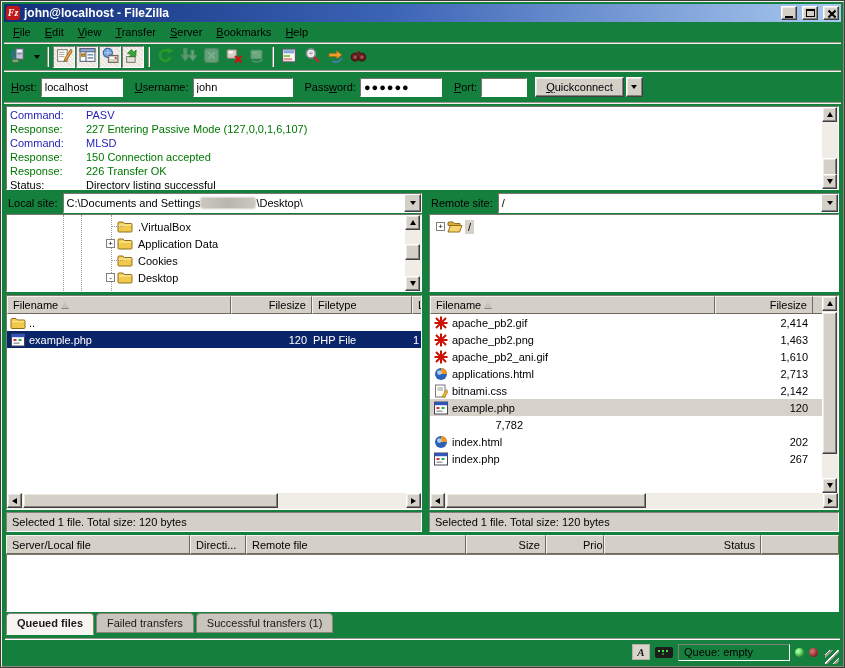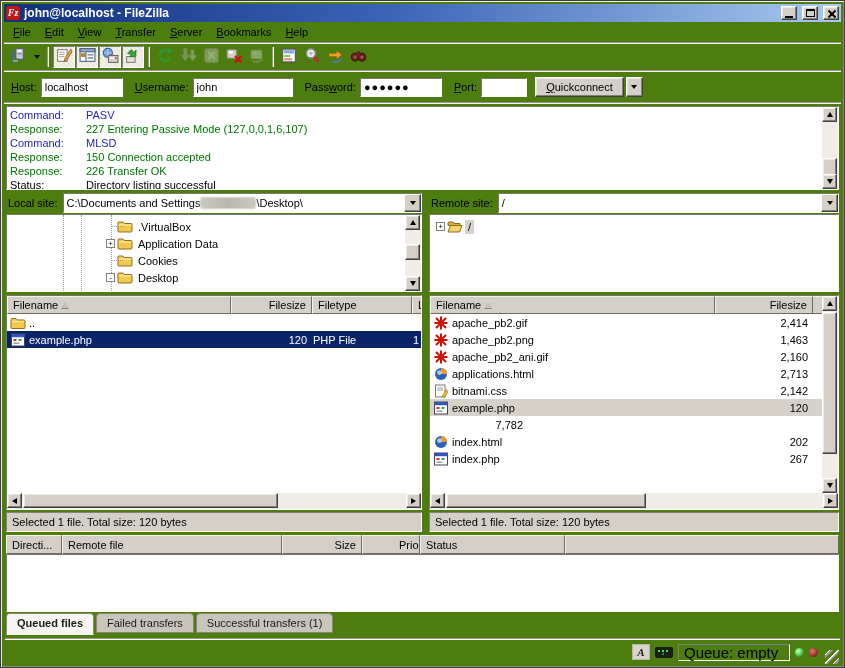--- a/index.html
+++ b/index.html
@@ -1,18 +1,18 @@
 <!DOCTYPE html>
 <html><head>
 <meta charset="utf-8">
 <style>
   * { box-sizing: border-box; margin: 0; padding: 0; }
   html,body { background:#6b6b6b; }
   body { font-family:"Liberation Sans","DejaVu Sans",sans-serif; }
-  .window{ width:845px; height:668px; background:#4d7c0f; border:1px solid #3f3d38;
+  .window{ width:845px; height:668px; background:#15803d; border:1px solid #3f3d38;
            box-shadow: inset 1px 1px 0 #f0eee9, inset -1px -1px 0 #8a877e;
            padding:3px; display:flex; flex-direction:column; overflow:hidden; }
 
   
   .titlebar{ height:18px; flex:none; background:linear-gradient(90deg,#12307a 0%,#3a62b5 45%,#a9c9ef 100%);
              display:flex; align-items:center; padding:0 2px; gap:3px; }
   .appicon{ width:14px; height:14px; background:#c01818; border-radius:3px; color:#fff;
             font:italic bold 10px/14px "Liberation Serif",serif; text-align:center; flex:none; }
   .title{ color:#fff; font-size:12px; font-weight:bold; flex:1; padding-left:1px; white-space:nowrap; }
   .wbtn{ width:16px; height:14px; background:#d4d0c8; border:1px solid; border-color:#fff #404040 #404040 #fff;
@@ -125,21 +125,21 @@
 
   
   .statusbar{ height:25px; flex:none; margin:0 1px; border-top:1px solid #fff; box-shadow:0 -1px 0 #9a968c;
               display:flex; align-items:center; justify-content:flex-end; gap:5px; padding:0 1px; }
   .ic-ascii{ width:18px; height:16px; border:1px solid #b5b1a6; background:#d9d5cd; text-align:center;
              font:italic bold 11px/15px "Liberation Serif",serif; color:#222; }
   .ic-speed{ width:18px; height:11px; background:#1c1c1c; border-radius:2px; position:relative; }
   .ic-speed::before{ content:""; position:absolute; left:3px; top:3px; width:2px; height:2px; background:#46e346;
              box-shadow:4px 0 0 #46e346, 8px 0 0 #46e346, 4px 3px 0 #2a8a2a; }
   .qstatus{ width:112px; height:17px; border:1px solid; border-color:#84817a #fff #fff #84817a;
-            font-size:15px; display:flex; align-items:center; padding:0 5px; }
+            font-size:11px; display:flex; align-items:center; padding:0 5px; }
   .led{ width:9px; height:9px; border-radius:50%; }
   .led.green{ background:radial-gradient(circle at 35% 35%, #9dff9d 0 15%, #2f9a2f 70%, #145214); }
   .led.red{ background:radial-gradient(circle at 35% 35%, #d06a6a 0 15%, #8a2020 70%, #4a0f0f); }
   .grip{ width:14px; height:14px; margin-left:2px; align-self:flex-end;
          background:repeating-linear-gradient(135deg, transparent 0 3px, #fff 3px 4px, #9a958a 4px 6px); }
   u{ text-decoration:underline; }
 </style>
 </head>
 <body>
 
@@ -535,21 +535,21 @@
               </div>
             </div>
             <div class="frow">
               <div class="fcell" style="width: 285px;">
                 <span class="fi"><svg viewBox="0 0 16 14">
                     <path d="M8 0.5 v13 M1.5 7 h13 M3 2 l10 10 M13 2 l-10 10" stroke="#cc1100" stroke-width="2"></path>
                   </svg></span>
                 <span>apache_pb2_ani.gif</span>
               </div>
               <div class="fcell r" style="width: 98px;">
-                <span>2,160</span>
+                <span>1,610</span>
               </div>
             </div>
             <div class="frow">
               <div class="fcell" style="width: 285px;">
                 <span class="fi"><svg viewBox="0 0 14 14">
                     <circle cx="7" cy="7" r="6" fill="#2a62b8"></circle>
                     <path d="M7 1 A6 6 0 0 1 13 7 L7 7 Z" fill="#f79420"></path>
                     <circle cx="5.4" cy="5.6" r="2.4" fill="#bfe0f8" opacity="0.85"></circle>
                   </svg></span>
                 <span>applications.html</span>
@@ -641,33 +641,36 @@
           </div>
         </div>
       <div class="statusline">
           <span>Selected 1 file. Total size: 120 bytes</span>
         </div>
     </div>
   </div>
 
   <div class="queuepanel">
     <div class="qhdr" id="qhdr">
+        <div class="hcell" style="width: 184px;">
+          <span>Server/Local file</span>
+        </div>
         <div class="hcell" style="width: 56px;">
           <span>Directi...</span>
         </div>
         <div class="hcell" style="width: 220px;">
           <span>Remote file</span>
         </div>
         <div class="hcell r" style="width: 80px;">
           <span>Size</span>
         </div>
         <div class="hcell" style="width: 58px; padding-left: 36px;">
           <span>Priority</span>
         </div>
-        <div class="hcell" style="width: 145px;">
+        <div class="hcell" style="width: 157px; justify-content: flex-end;">
           <span>Status</span>
         </div>
         <div class="hcell fill"></div>
       </div>
     <div class="qbody"></div>
   </div>
   <div class="tabbar" id="tabbar">
       <span class="tab active">Queued files</span>
       <span class="tab">Failed transfers</span>
       <span class="tab">Successful transfers (1)</span>

